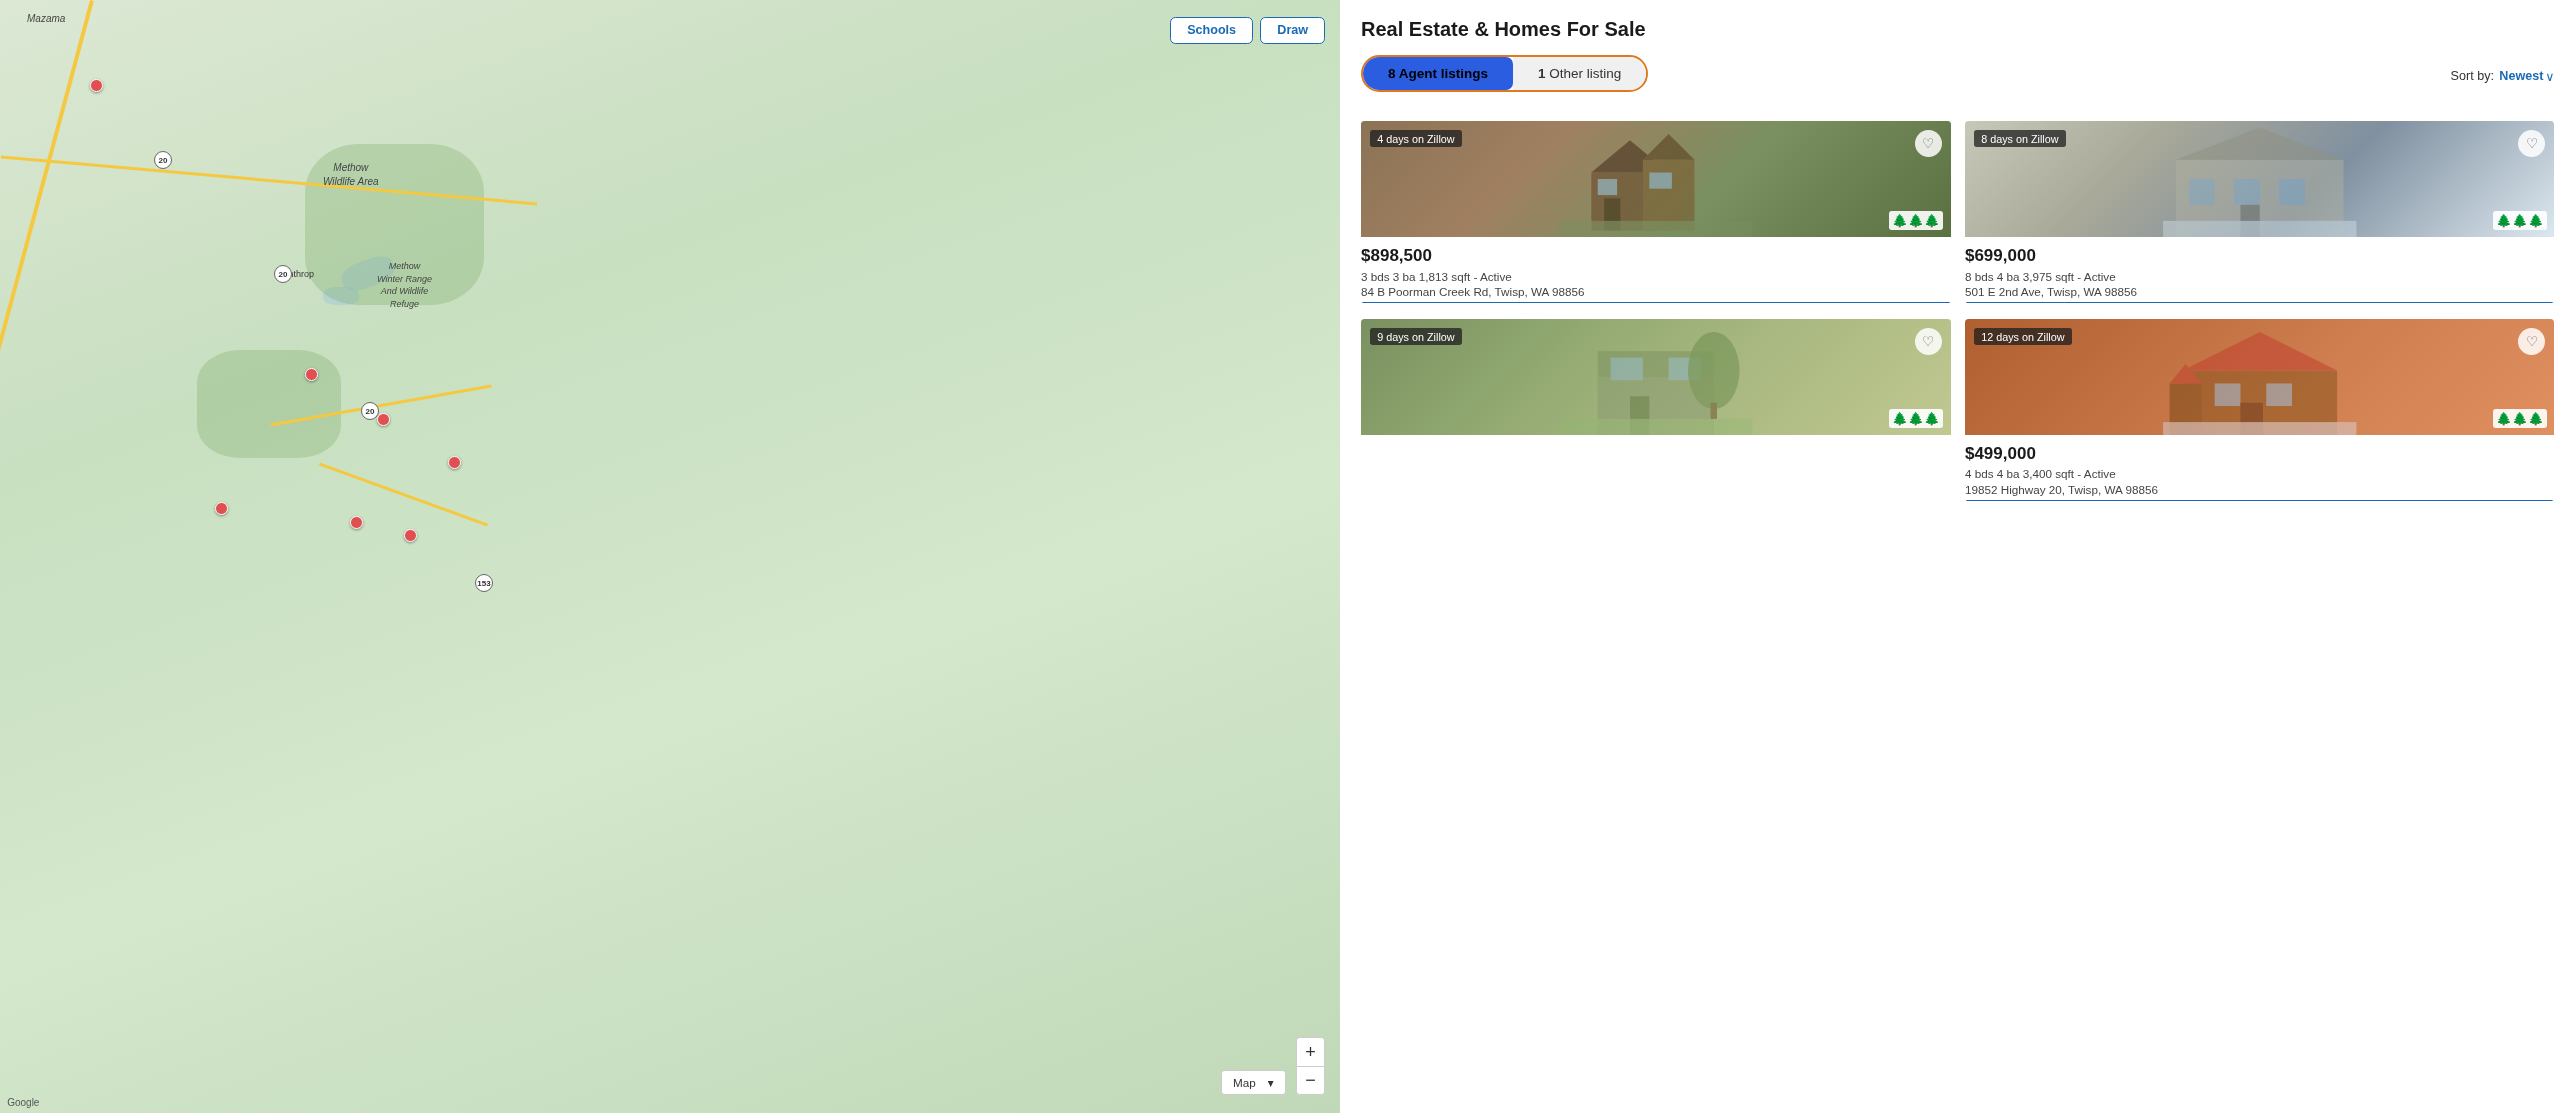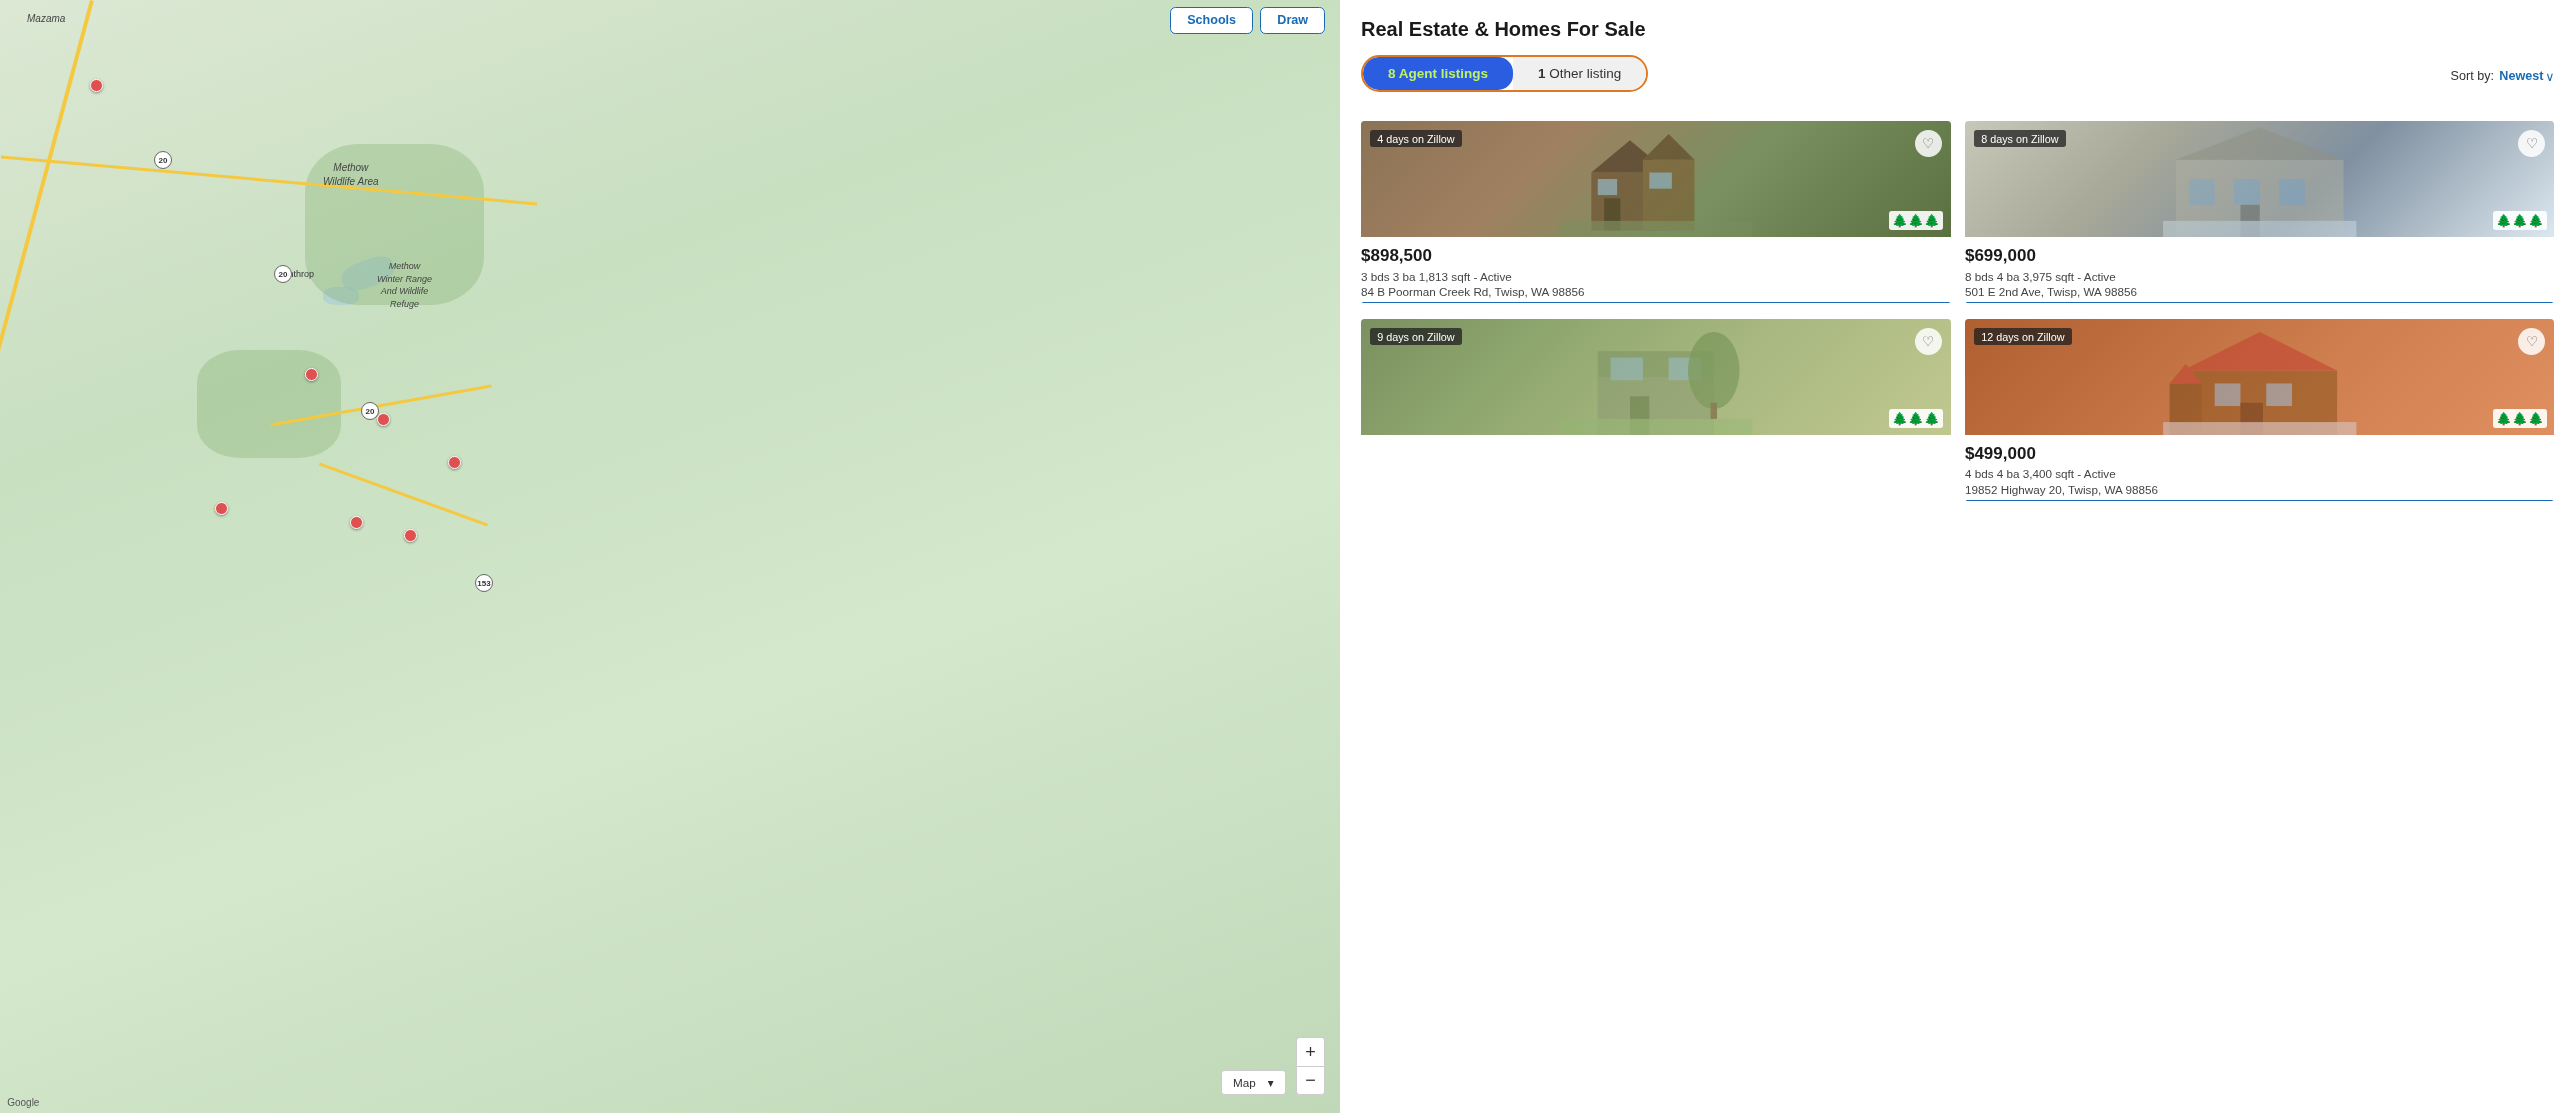--- a/index.html
+++ b/index.html
@@ -54,21 +54,21 @@
       width: 12.6px;
       height: 12.6px;
       border-radius: 50%;
       background: #e05050;
       border: 1.8px solid #fff;
       box-shadow: 0 0.9px 2.7px rgba(0,0,0,0.4);
     }
     
     .map-controls {
       position: absolute;
-      top: 7px;
+      top: 17px;
       right: 14.4px;
       display: flex;
       gap: 7.2px;
     }
     .map-btn {
       background: #fff;
       border: 1.3px solid #1a6bb5;
       color: #1a6bb5;
       border-radius: 5.4px;
       padding: 5.4px 16px;
@@ -141,26 +141,26 @@
       display: flex;
       align-items: center;
       border: 2.2px solid #e07820;
       border-radius: 27px;
       overflow: hidden;
       width: fit-content;
       margin-bottom: 16px;
     }
     .tab-agent {
       background: #2a5de0;
-      color: #bef264;
+      color: #000000;
       padding: 9px 25px;
       font-size: 13.5px;
       font-weight: 600;
       cursor: pointer;
-      border-radius: 15px;
+      border-radius: 7px;
       white-space: nowrap;
     }
     .tab-other {
       background: #f0f0f0;
       color: #333;
       padding: 9px 25px;
       font-size: 13.5px;
       font-weight: 400;
       cursor: pointer;
       white-space: nowrap;

